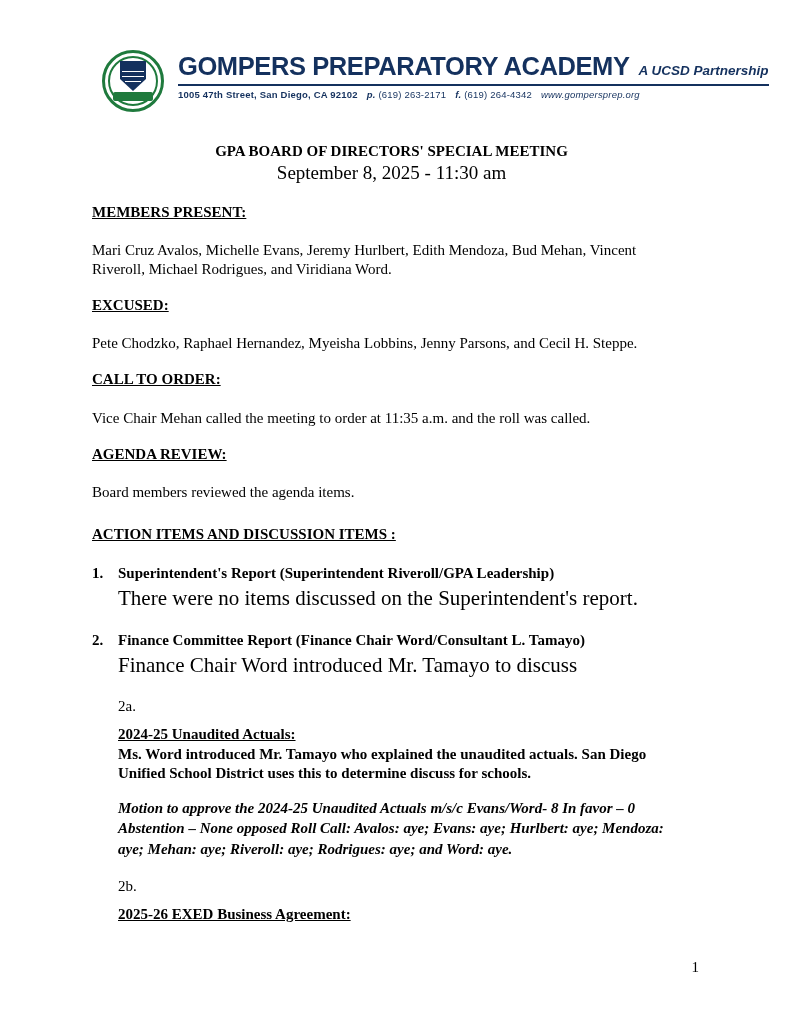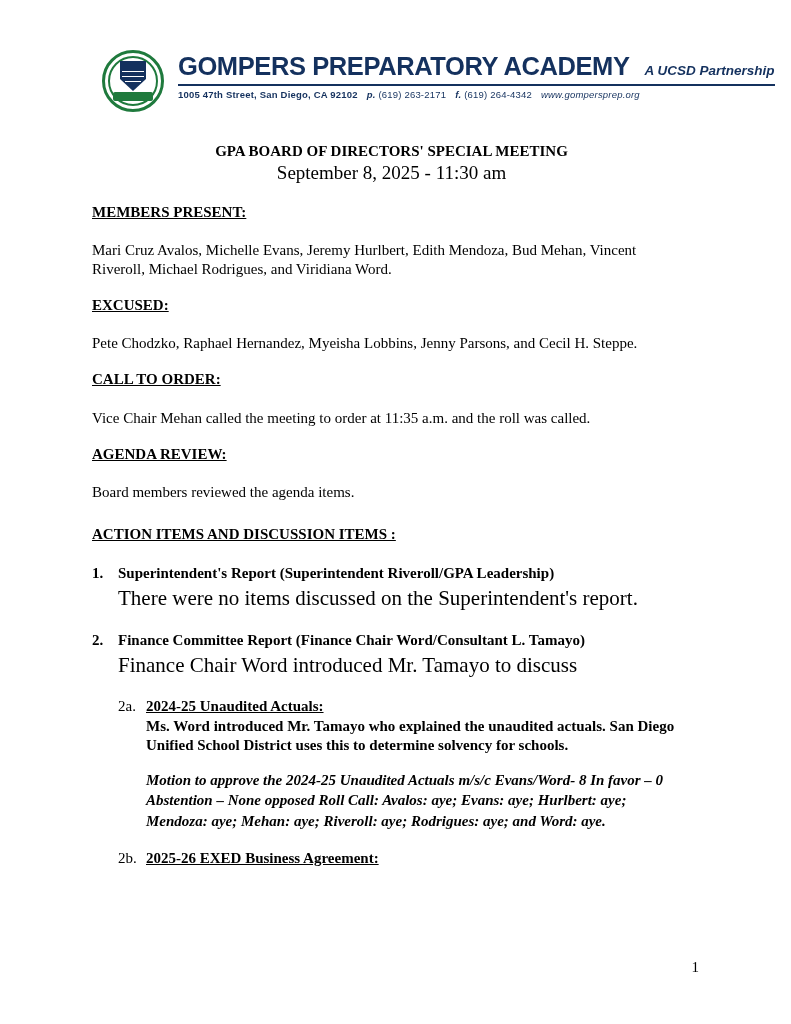--- a/index.html
+++ b/index.html
@@ -97,21 +97,21 @@
     font-size: 25.5px;
     letter-spacing: -0.4px;
     color: #14315e;
   }
   .lh-partner {
     font-family: "Liberation Sans", sans-serif;
     font-style: italic;
     font-weight: bold;
     font-size: 13.5px;
     color: #14315e;
-    margin-left: 15px;
+    margin-left: 9px;
   }
   .lh-rule {
     height: 1.5px;
     background: #14315e;
     margin: 3px 0 3px 0;
     width: 100%;
   }
   .lh-contact {
     font-family: "Liberation Sans", sans-serif;
     font-size: 9.5px;
@@ -172,20 +172,21 @@
   }
   .num-text {
     font-size: 21px;
     margin-top: 1px;
   }
 
   .sub-item {
     margin-top: 18px;
     display: flex;
     padding-left: 26px;
+    flex-direction: column;
   }
   .sub-item .sub-num {
     width: 28px;
     flex: 0 0 28px;
     font-size: 15px;
   }
   .sub-item .sub-body { flex: 1 1 auto; font-weight: bold; }
   .sub-title {
     text-decoration: underline;
     font-size: 15px;
@@ -277,21 +278,21 @@
       <div class="num-body">
         <div class="num-title">Finance Committee Report (Finance Chair Word/Consultant L. Tamayo)</div>
         <div class="num-text">Finance Chair Word introduced Mr. Tamayo to discuss</div>
       </div>
     </div>
 
     <div class="sub-item">
       <div class="sub-num">2a.</div>
       <div class="sub-body">
         <div class="sub-title">2024-25 Unaudited Actuals:</div>
-        <div class="sub-text">Ms. Word introduced Mr. Tamayo who explained the unaudited actuals. San Diego Unified School District uses this to determine solvency for schools.</div>
+        <div class="sub-text">Ms. Word introduced Mr. Tamayo who explained the unaudited actuals. San Diego Unified School District uses this to determine discuss for schools.</div>
         <div class="motion">Motion to approve the 2024-25 Unaudited Actuals  m/s/c  Evans/Word- 8 In favor – 0 Abstention – None opposed   Roll Call: Avalos: aye; Evans: aye; Hurlbert: aye; Mendoza: aye; Mehan: aye; Riveroll: aye; Rodrigues: aye; and Word: aye.</div>
       </div>
     </div>
 
     <div class="sub-item">
       <div class="sub-num">2b.</div>
       <div class="sub-body">
         <div class="sub-title">2025-26 EXED Business Agreement:</div>
       </div>
     </div>

